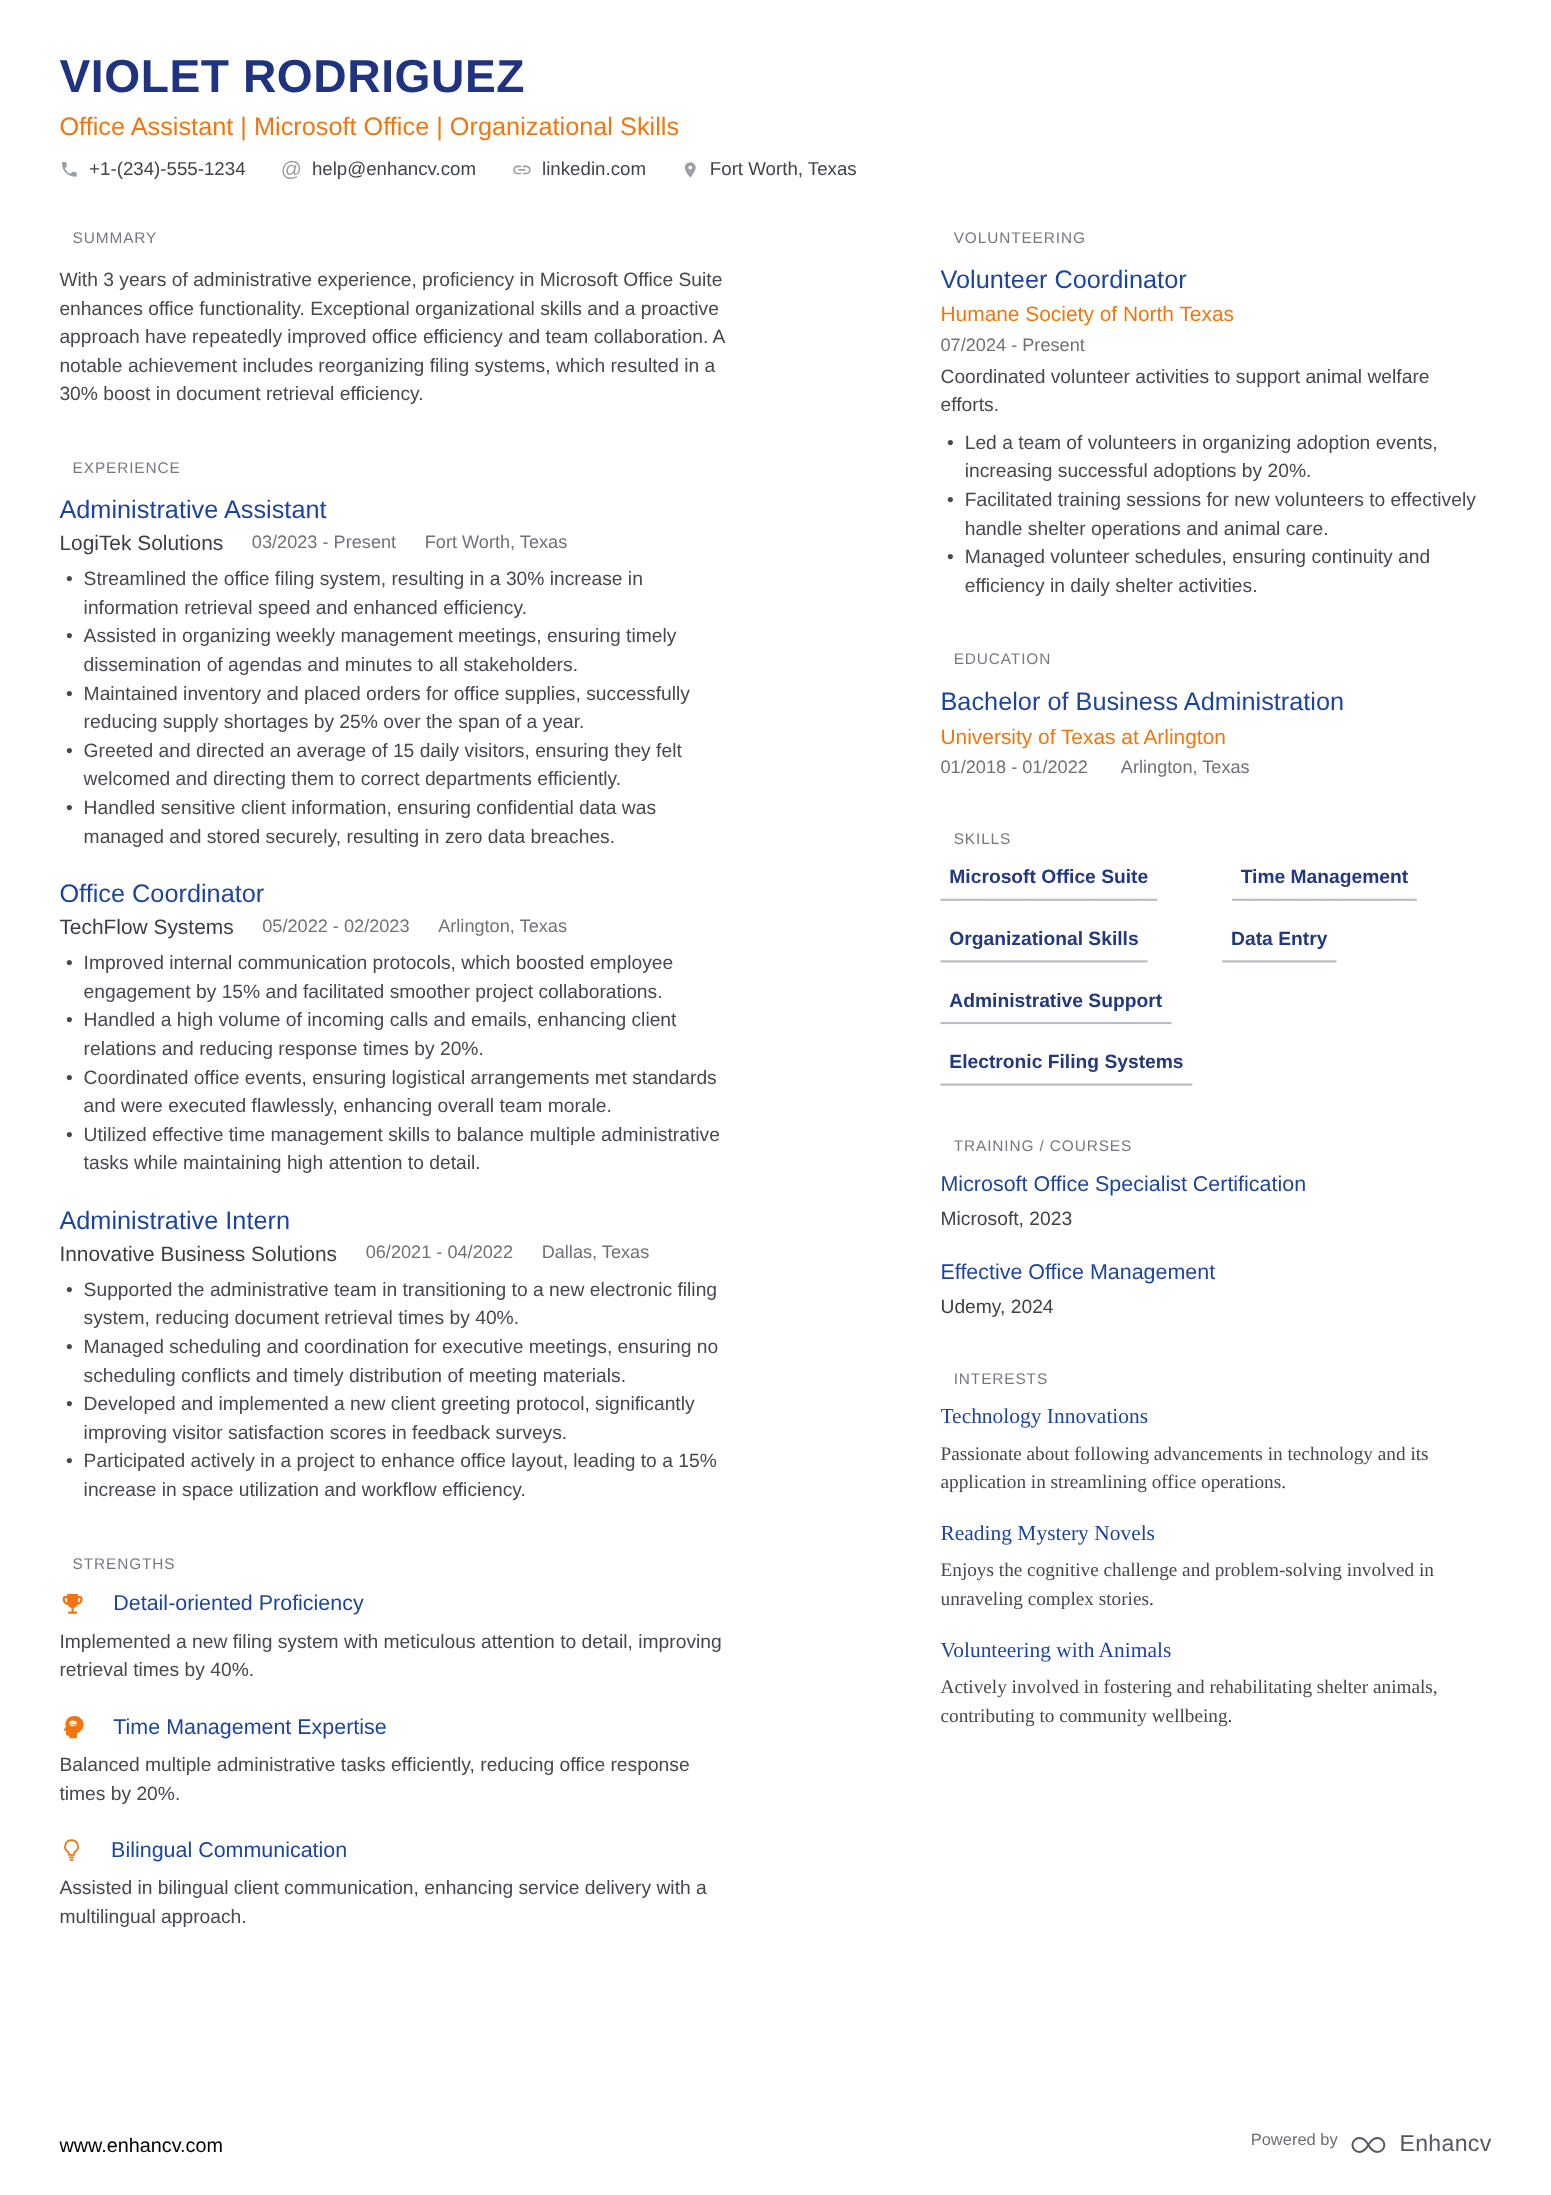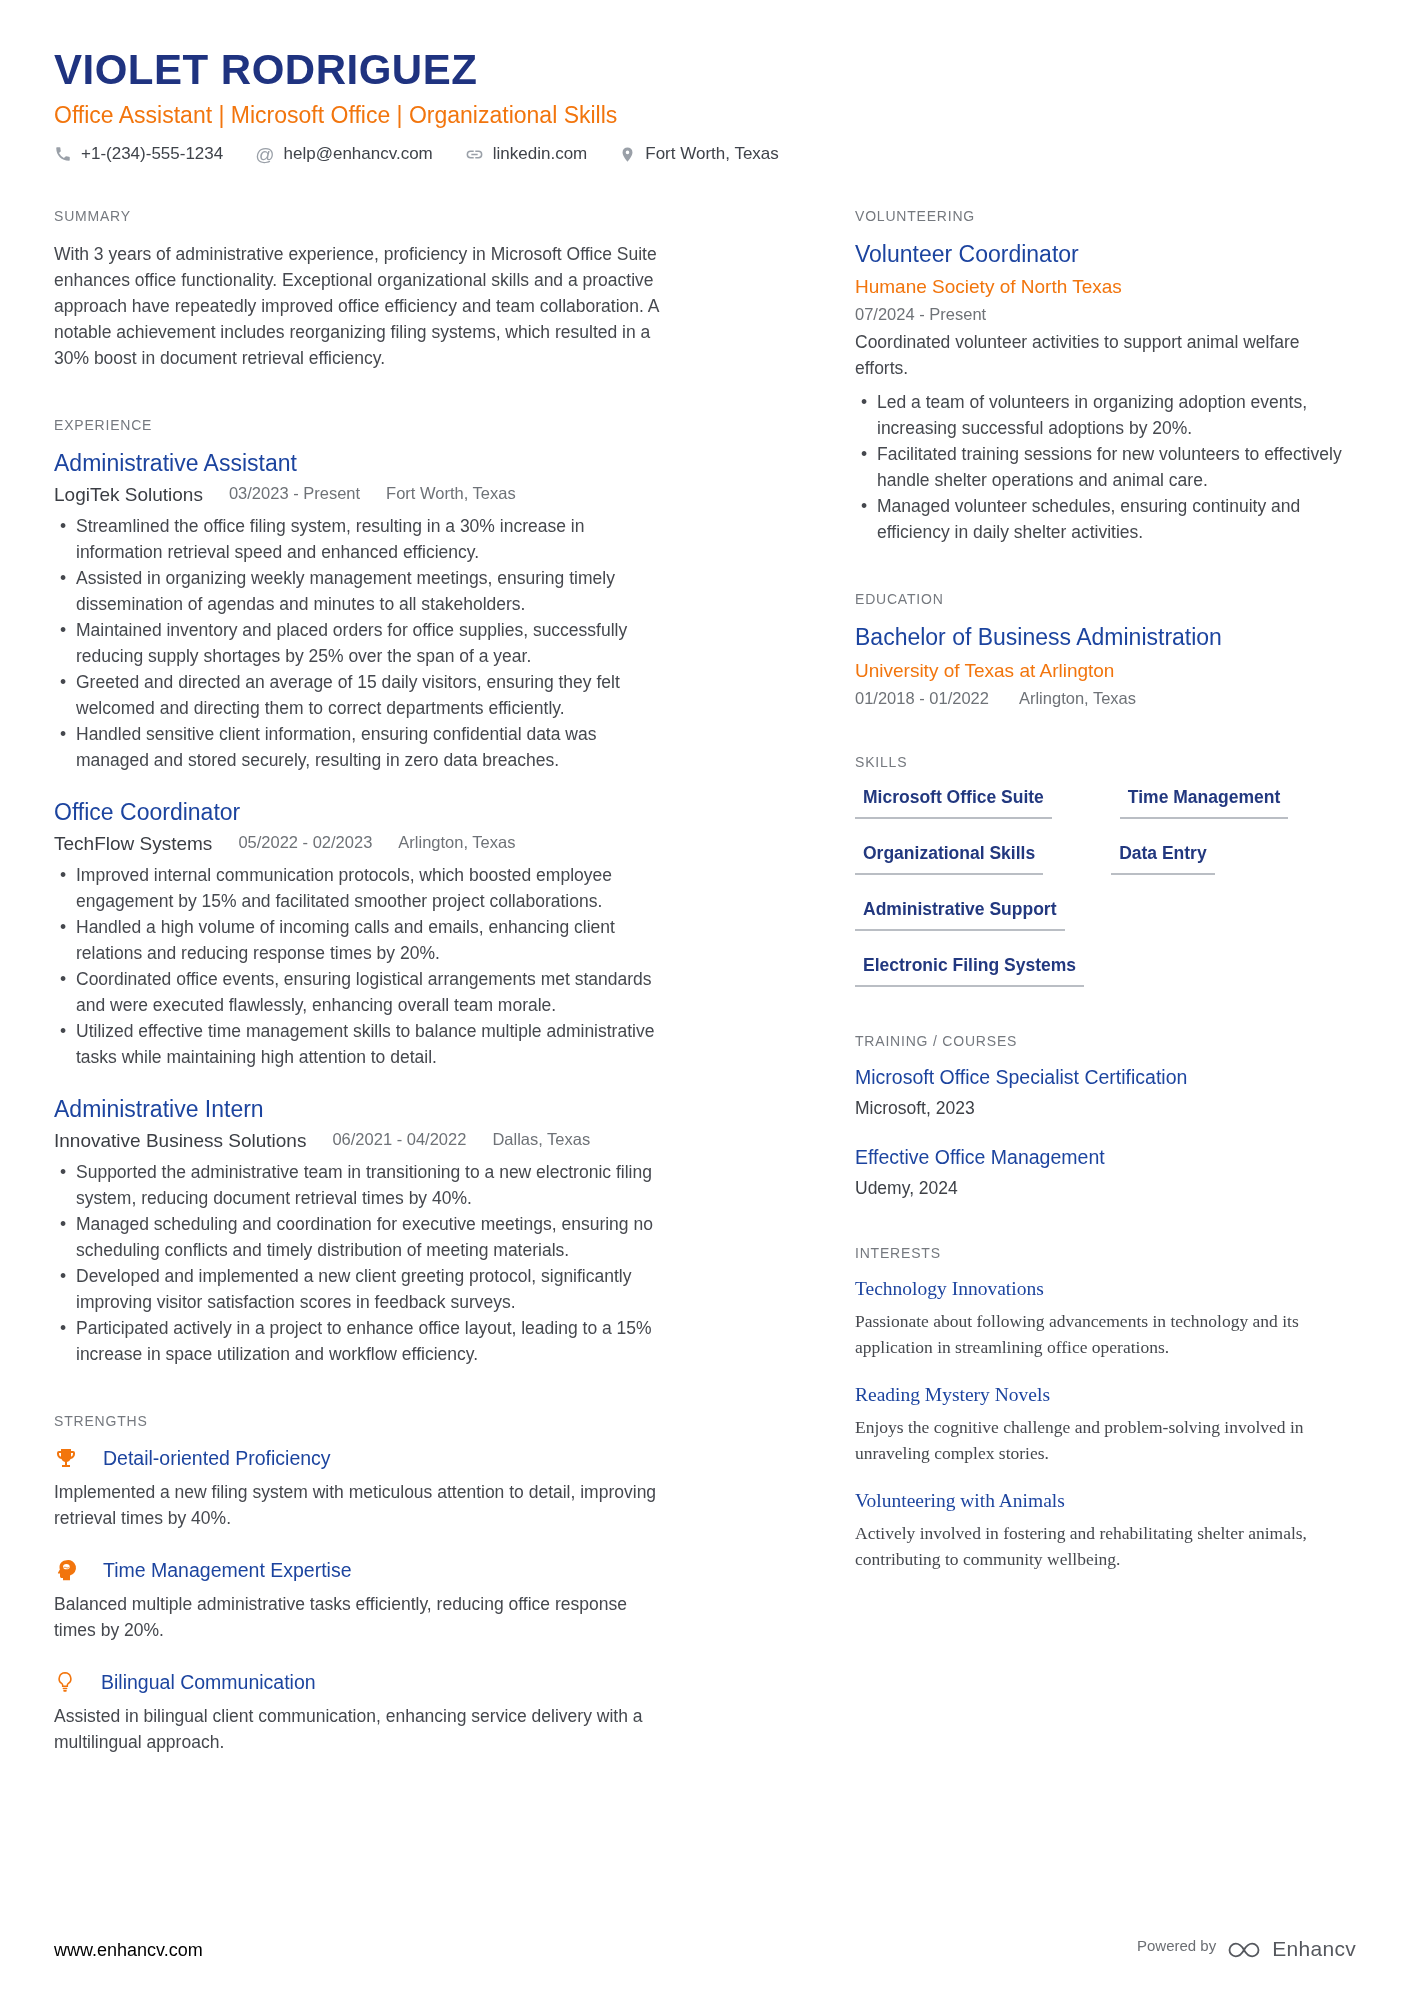--- a/index.html
+++ b/index.html
@@ -20,21 +20,21 @@
   .contact-item { display:flex; align-items:center; gap:9px; }
   .cicon { display:flex; align-items:center; color:#9aa0a8; }
   .cicon svg { display:block; }
   .at-glyph { font-size:19px; color:#9aa0a8; line-height:1; }
   
   .columns { display:flex; margin-top:44px; }
   .col-left { width:606px; flex:none; }
   .col-right { width:501px; flex:none; margin-left:195px; }
   .section { margin-top:46px; }
   .section.first { margin-top:0; }
-  .section-label { font-size:14px; letter-spacing:0.8px; color:#75797f; margin-bottom:17px; }
+  .section-label { font-size:14px; letter-spacing:0.8px; color:#75797f; margin-bottom:17px;margin-left:12px; }
   
   .body-text { font-size:17.5px; line-height:26px; color:#45484e; }
   
   .job { margin-bottom:26px; }
   .job:last-child { margin-bottom:0; }
   .job-title { font-size:23px; color:#1c449f; margin-bottom:7px; font-weight:400; }
   .job-meta { display:flex; align-items:flex-start; gap:26px; margin-bottom:7px; }
   .company { font-size:19px; color:#3a3d43; font-weight:500; }
   .muted { font-size:16.5px; color:#6e7277; }
   ul.bullets { list-style:none; font-size:17.5px; line-height:26px; color:#45484e; }

